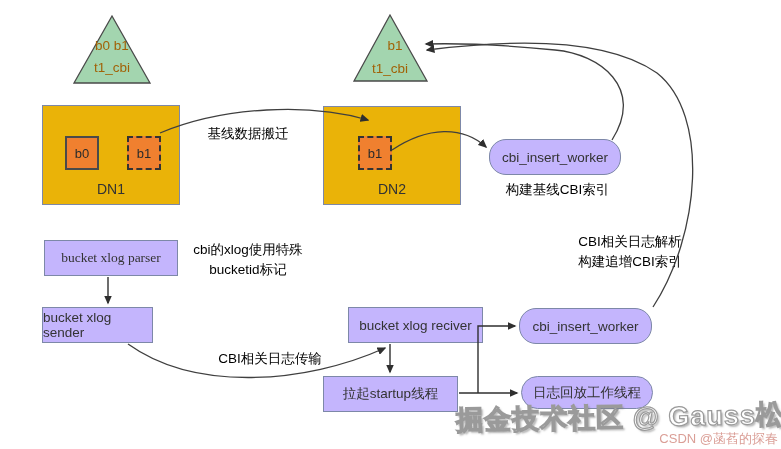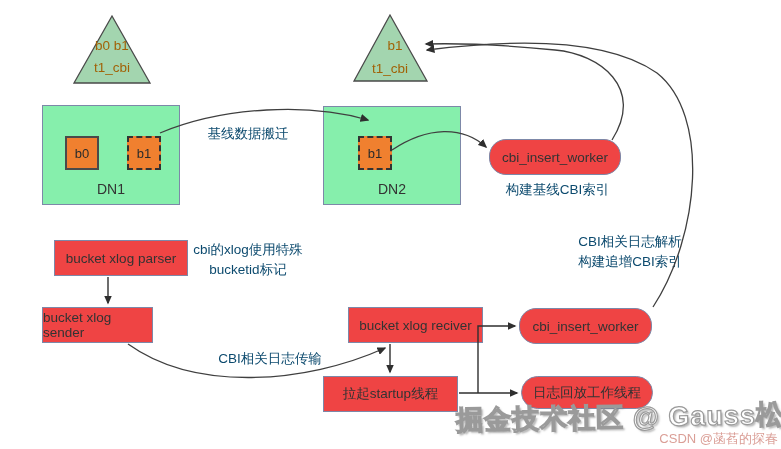--- a/index.html
+++ b/index.html
@@ -1,42 +1,42 @@
 <!DOCTYPE html>
 <html><head>
 <meta charset="utf-8">
 <style>
   html,body{margin:0;padding:0;background:#ffffff;}
   #stage{
     position:relative;width:781px;height:449px;background:#ffffff;overflow:hidden;
     font-family:"Liberation Sans",sans-serif;color:#2b2b2b;
   }
   .box{
-    position:absolute;background:#ef4444;border:1.4px solid #7d88a8;
+    position:absolute;background:#c4b5fd;border:1.4px solid #7d88a8;
     display:flex;align-items:center;justify-content:center;
     font-size:13.5px;color:#333;box-sizing:border-box;z-index:3;
   }
   .pill{border-radius:17px;}
   .dnbox{
-    position:absolute;background:#86efac;border:1.4px solid #7d88a8;
+    position:absolute;background:#eab308;border:1.4px solid #7d88a8;
     box-sizing:border-box;z-index:2;padding-left:9px;
   }
   .dnlabel{
     position:absolute;bottom:7px;left:0;width:100%;text-align:center;
     font-size:14px;color:#333;
   }
   .bsq{
     position:absolute;width:34px;height:34px;background:#f0802f;
     display:flex;align-items:center;justify-content:center;
     font-size:13px;color:#2b2b2b;box-sizing:border-box;
   }
   .bsq.solid{border:2px solid #4a4a4a;}
   .bsq.dashed{border:2px dashed #333333;}
   .lbl{
-    position:absolute;font-size:13.5px;color:#0c4a6e;text-align:center;
+    position:absolute;font-size:13.5px;color:#000000;text-align:center;
     line-height:1.45;z-index:4;white-space:nowrap;
   }
   .tri-text{
     position:absolute;font-size:13.5px;color:#a16207;text-align:center;z-index:4;
   }
   #caption{
     position:absolute;left:252px;top:416px;font-size:16px;color:#1c1c1c;
     letter-spacing:1px;z-index:4;white-space:nowrap;
   }
   #wm-big{
@@ -89,21 +89,21 @@
   <div class="box pill" style="left:489px;top:139px;width:132px;height:36px;">
     <span>cbi_insert_worker</span>
   </div>
   <div class="box pill" style="left:519px;top:308px;width:133px;height:36px;">
     <span>cbi_insert_worker</span>
   </div>
   <div class="box pill" style="left:521px;top:376px;width:132px;height:33px;">
     <span>日志回放工作线程</span>
   </div>
 
-  <div class="box" style="left:54px;top:240px;width:134px;height:36px;">
+  <div class="box" style="left:44px;top:240px;width:134px;height:36px;font-family:Liberation Serif, serif;">
     <span>bucket xlog parser</span>
   </div>
   <div class="box" style="left:42px;top:307px;width:111px;height:36px;">
     <span>bucket xlog sender</span>
   </div>
   <div class="box" style="left:323px;top:307px;width:135px;height:36px;margin-left:25px;">
     <span>bucket xlog reciver</span>
   </div>
   <div class="box" style="left:323px;top:376px;width:135px;height:36px;">
     <span>拉起startup线程</span>

